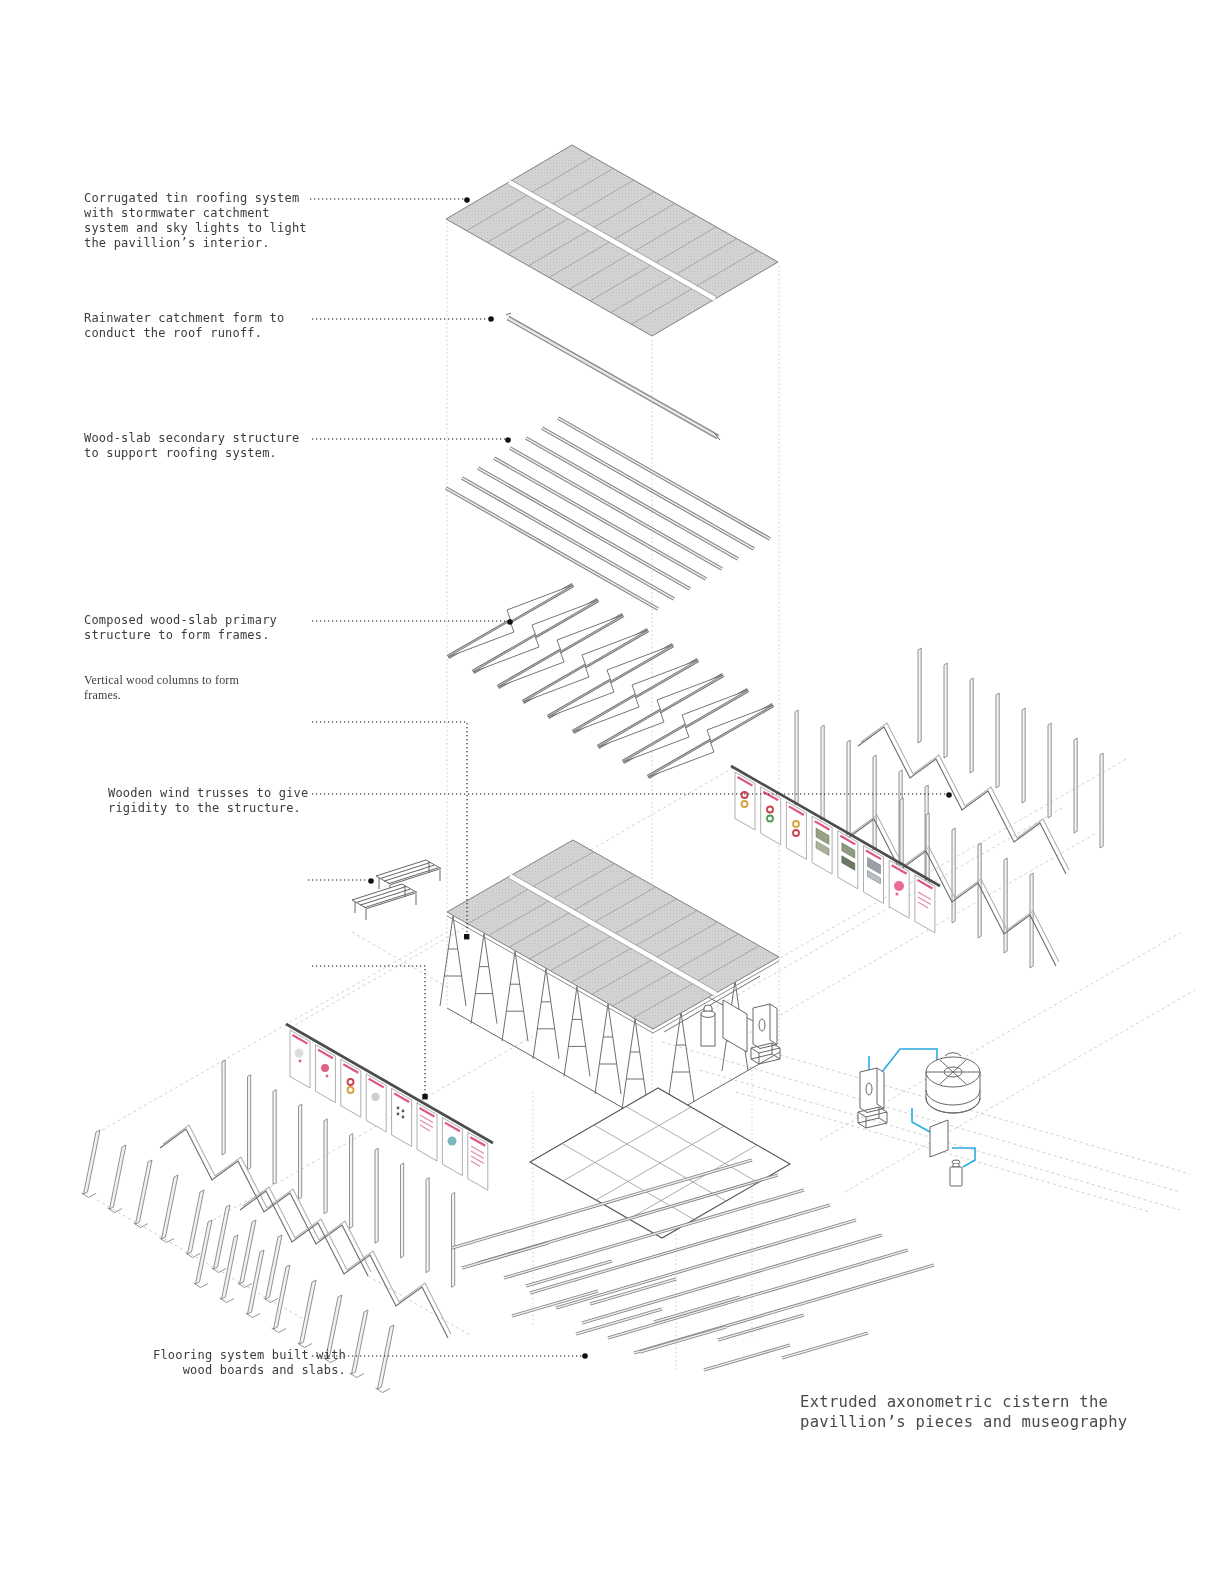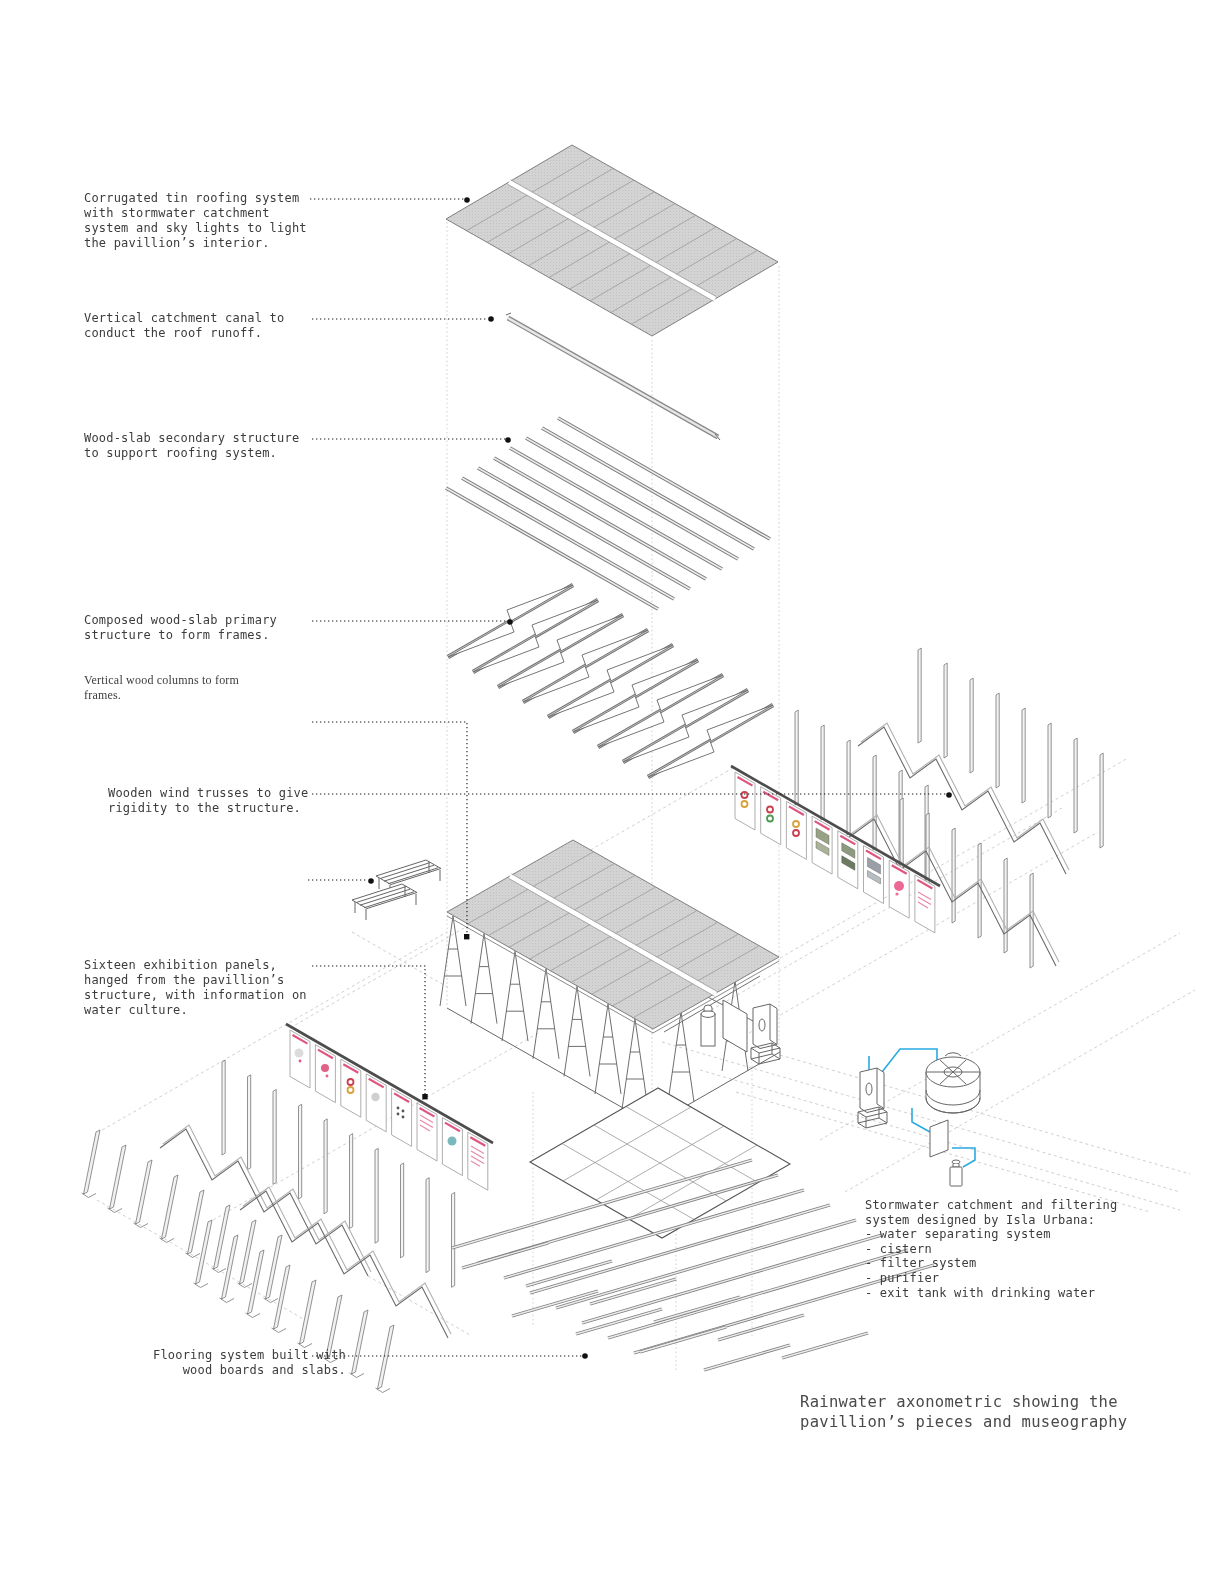--- a/index.html
+++ b/index.html
@@ -402,40 +402,29 @@
         <rect class="dot" x="422.3" y="1094" width="5.4" height="5.4"></rect>
     <path class="ldr" d="M312 1356 H582"></path>
         <circle class="dot" cx="585" cy="1356" r="2.8"></circle>
   </g>
 </svg>
 
   <div class="lbl lbl-0">Corrugated tin roofing system
 with stormwater catchment
 system and sky lights to light
 the pavillion’s interior.</div>
-  <div class="lbl lbl-1">Vertical catchment canal to
+  <div class="lbl lbl-1">Rainwater catchment form to
 conduct the roof runoff.</div>
   <div class="lbl lbl-2">Wood-slab secondary structure
 to support roofing system.</div>
   <div class="lbl lbl-3">Composed wood-slab primary
 structure to form frames.</div>
   <div class="lbl lbl-4">Vertical wood columns to form
 frames.</div>
   <div class="lbl lbl-5">Wooden wind trusses to give
 rigidity to the structure.</div>
-  <div class="lbl lbl-7">Sixteen exhibition panels,
-hanged from the pavillion’s
-structure, with information on
-water culture.</div>
   <div class="lbl lbl-8">Flooring system built with
 wood boards and slabs.</div>
 
-  <div class="note">Stormwater catchment and filtering
-system designed by Isla Urbana:
-- water separating system
-- cistern
-- filter system
-- purifier
-- exit tank with drinking water</div>
-  <div class="caption">Rainwater axonometric showing the
+  <div class="caption">Extruded axonometric cistern the
 pavillion’s pieces and museography</div>
 
 </div>
 
 </body></html>

